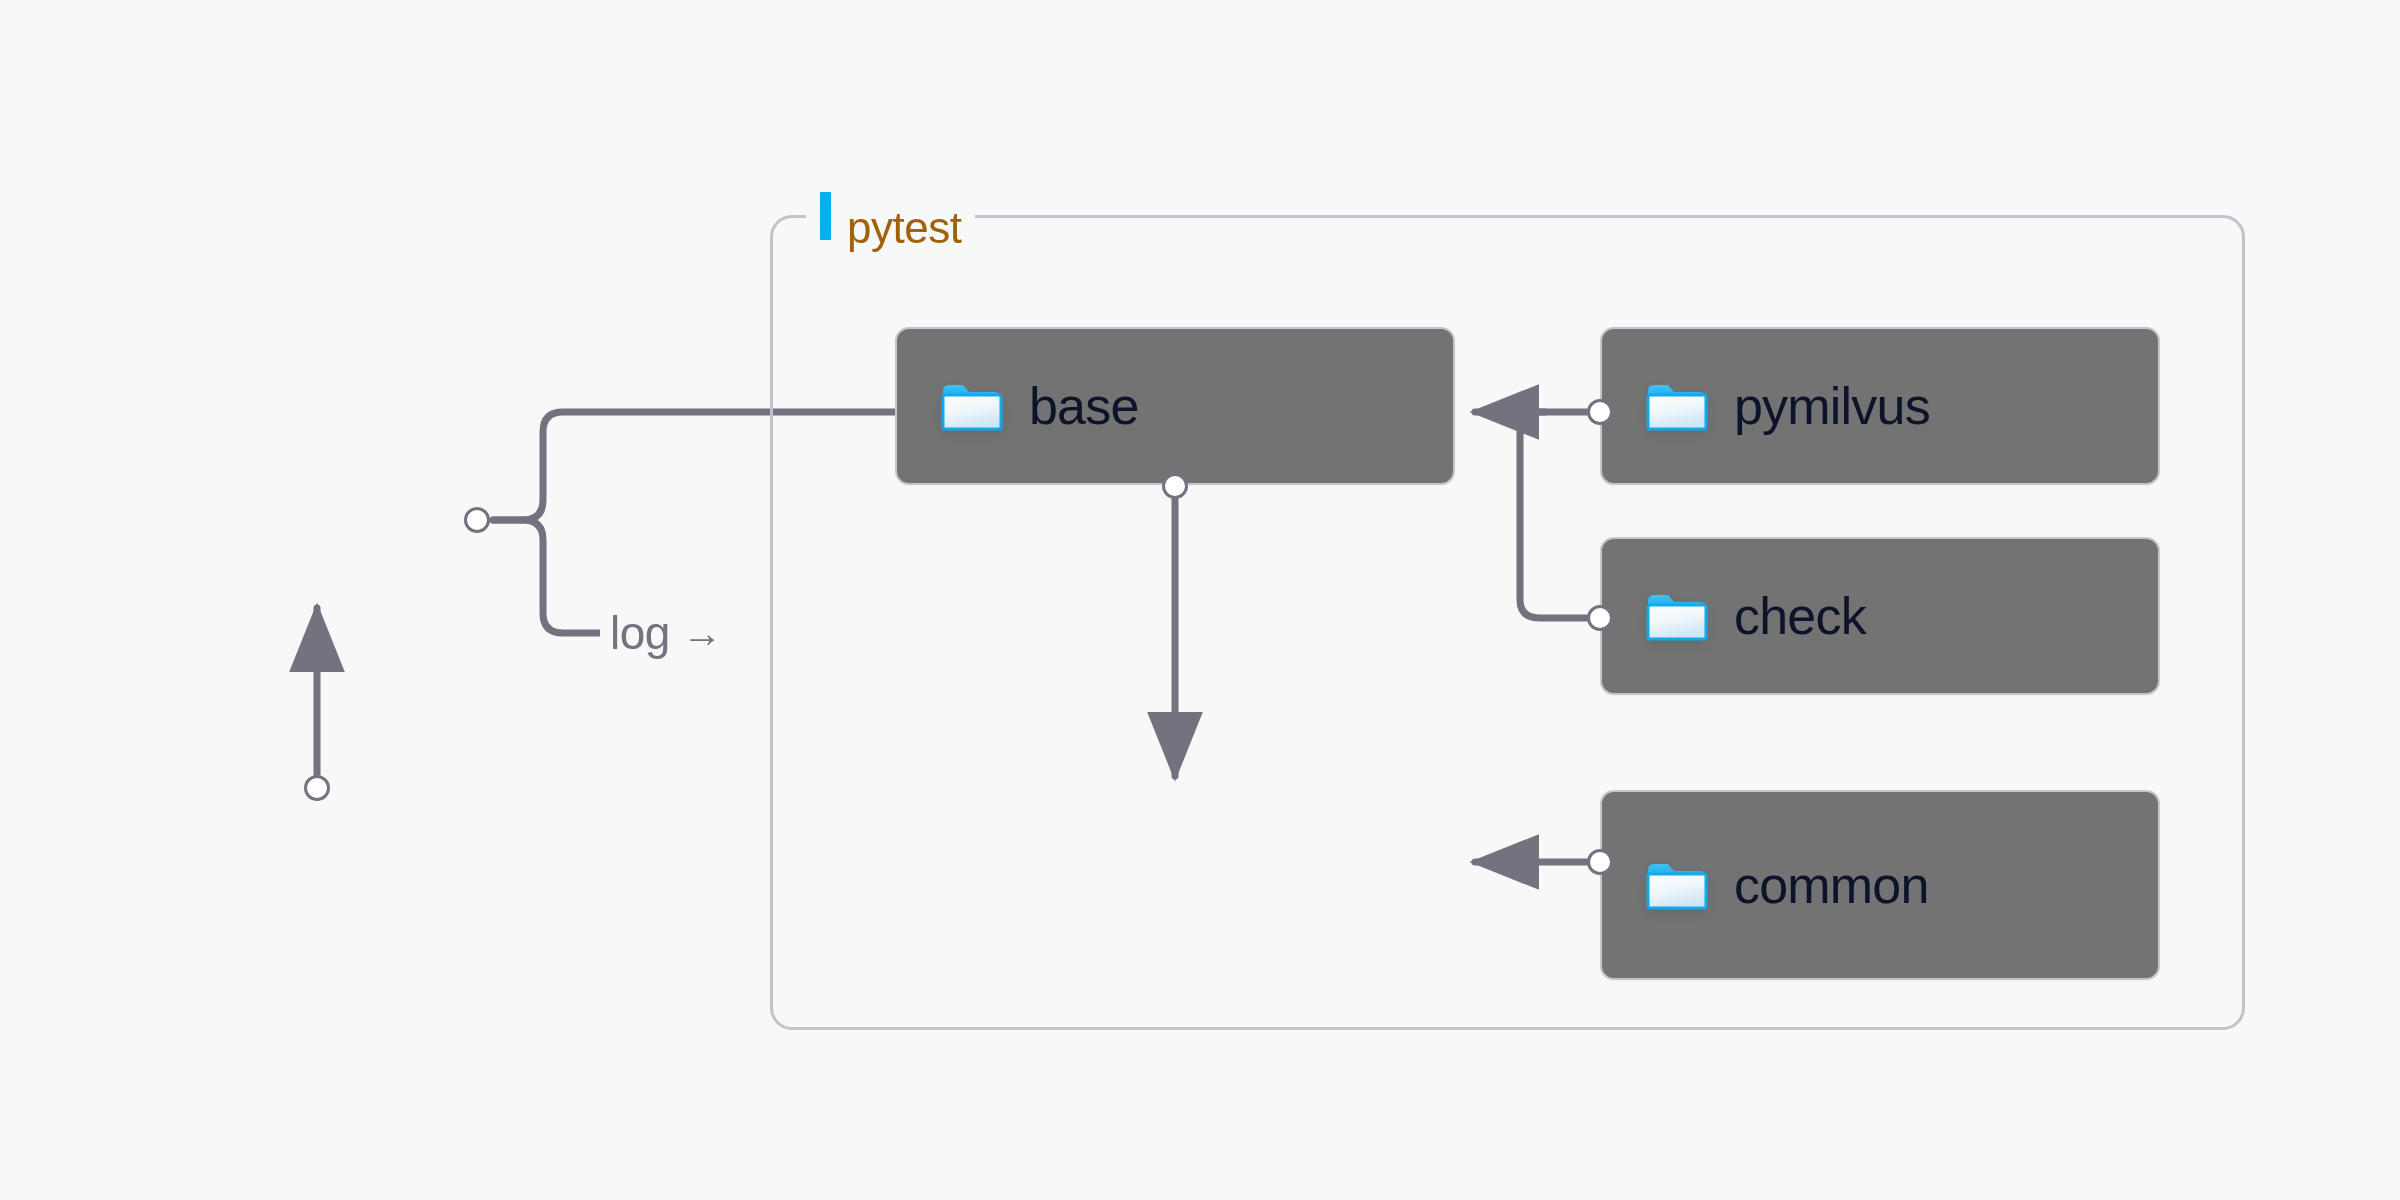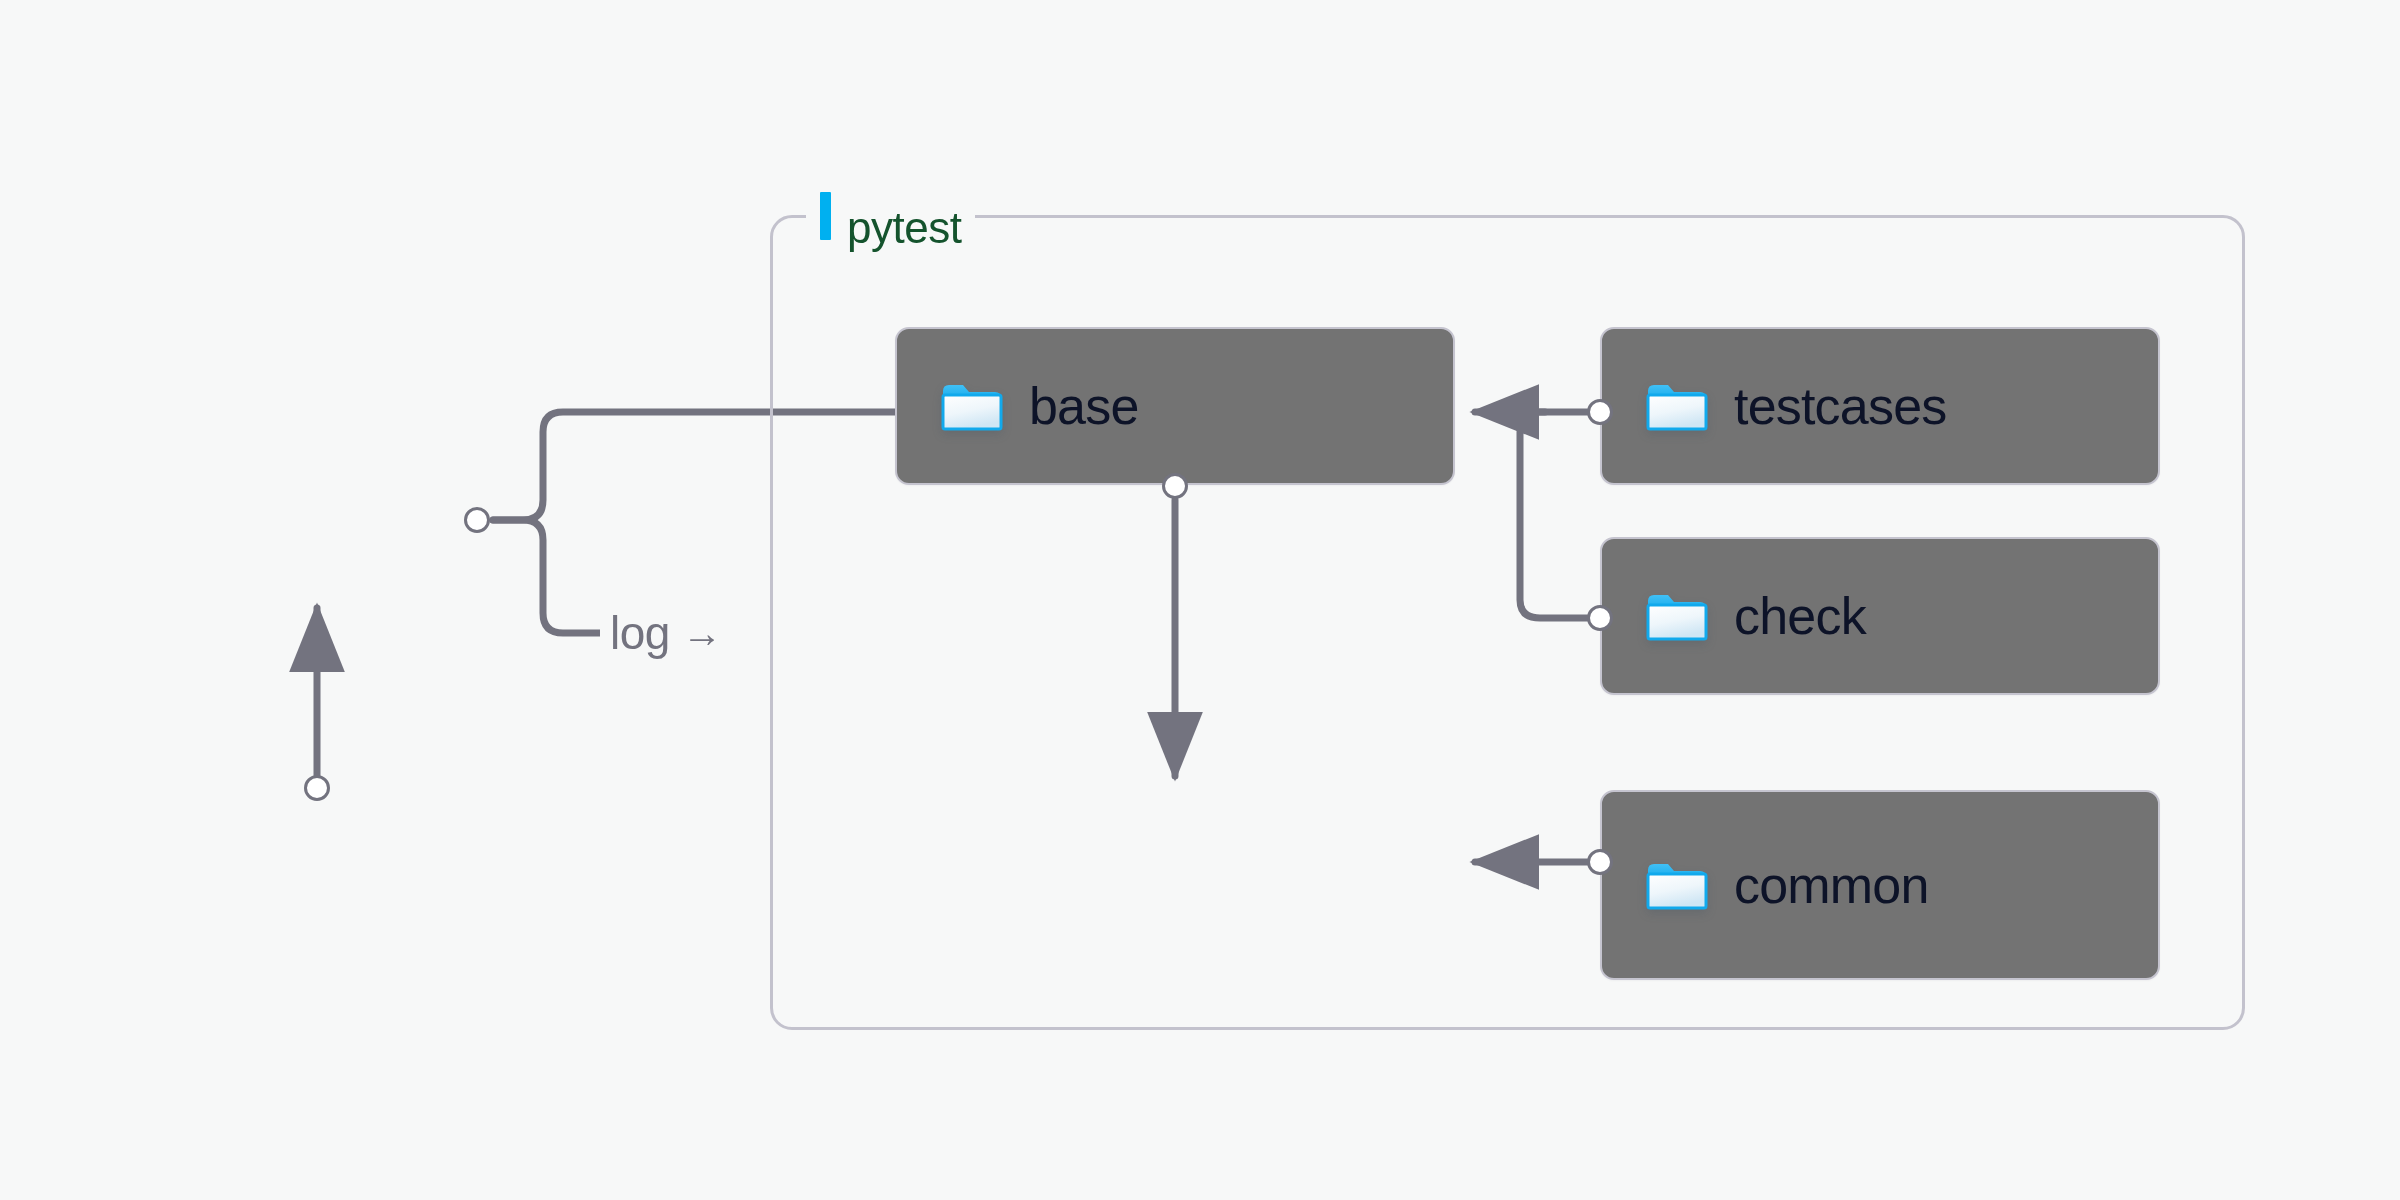--- a/index.html
+++ b/index.html
@@ -47,21 +47,21 @@
   }
   .group-label .bar {
     width: 11px;
     height: 48px;
     background: #00b0f0;
     border-radius: 1px;
     flex: none;
   }
   .group-label .txt {
     font-size: 44px;
-    color: #14532d;
+    color: #a16207;
     letter-spacing: -0.5px;
     white-space: nowrap;
     margin-top: 24px;
   }
 
   
   .node {
     position: absolute;
     box-sizing: border-box;
     background: #737373;
@@ -200,21 +200,21 @@
 
 
   <div class="node" style="left:1600px; top:327px; width:560px; height:158px;">
     <div class="inner">
       <span class="folder">
         <svg width="62" height="50" viewBox="0 0 62 50">
           <path d="M2 10 Q2 4 8 4 L22 4 L28 11 L54 11 Q60 11 60 17 L60 20 L2 20 Z" fill="url(#folderTabGrad)"></path>
           <rect x="2" y="14" width="58" height="34" rx="2" fill="url(#folderGrad)" stroke="#11a9ec" stroke-width="3"></rect>
         </svg>
       </span>
-      <span class="label">testcases</span>
+      <span class="label">pymilvus</span>
     </div>
   </div>
   <div class="port" style="left:1587px; top:399px;"></div>
 
   <div class="node" style="left:1600px; top:537px; width:560px; height:158px;">
     <div class="inner">
       <span class="folder">
         <svg width="62" height="50" viewBox="0 0 62 50">
           <path d="M2 10 Q2 4 8 4 L22 4 L28 11 L54 11 Q60 11 60 17 L60 20 L2 20 Z" fill="url(#folderTabGrad)"></path>
           <rect x="2" y="14" width="58" height="34" rx="2" fill="url(#folderGrad)" stroke="#11a9ec" stroke-width="3"></rect>

